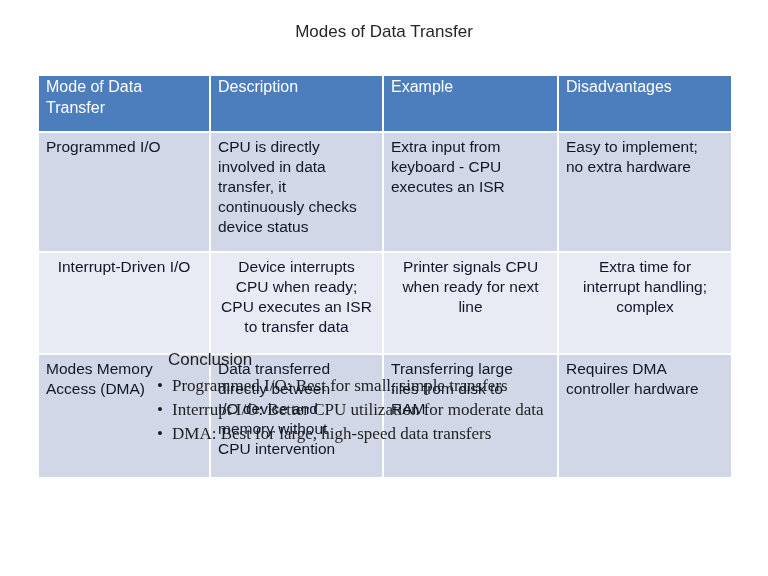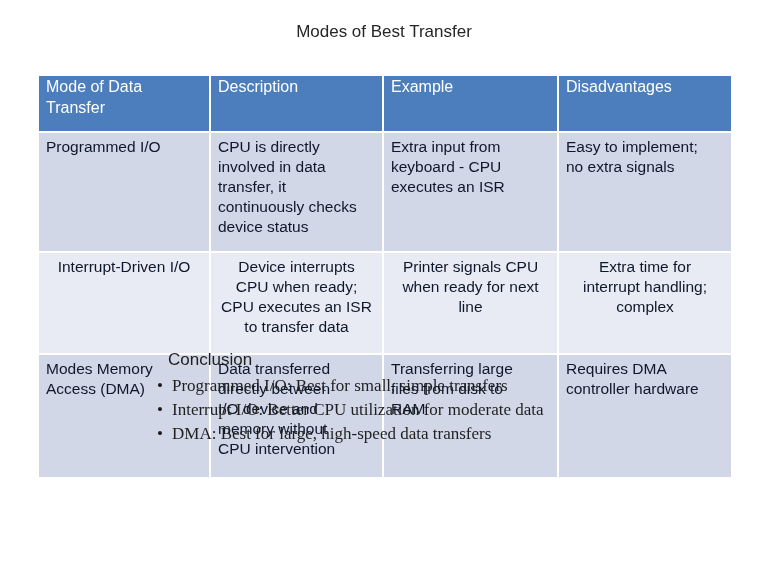--- a/index.html
+++ b/index.html
@@ -82,41 +82,41 @@
     position: absolute;
     left: 2px;
     top: 0;
   }
 </style>
 </head>
 <body>
 
 <div class="slide">
 
-  <div class="slide-title">Modes of Best Transfer</div>
+  <div class="slide-title">Modes of Data Transfer</div>
 
   <div class="data-table">
 
     <div class="cell th">Mode of Data
 Transfer</div>
     <div class="cell th">Description</div>
     <div class="cell th">Example</div>
     <div class="cell th">Disadvantages</div>
 
     <div class="cell band-dark">Programmed I/O</div>
     <div class="cell band-dark">CPU is directly
 involved in data
 transfer, it
 continuously checks
 device status</div>
     <div class="cell band-dark">Extra input from
 keyboard - CPU
 executes an ISR</div>
     <div class="cell band-dark">Easy to implement;
-no extra signals</div>
+no extra hardware</div>
 
     <div class="cell band-light">Interrupt-Driven I/O</div>
     <div class="cell band-light">Device interrupts
 CPU when ready;
 CPU executes an ISR
 to transfer data</div>
     <div class="cell band-light">Printer signals CPU
 when ready for next
 line</div>
     <div class="cell band-light">Extra time for

